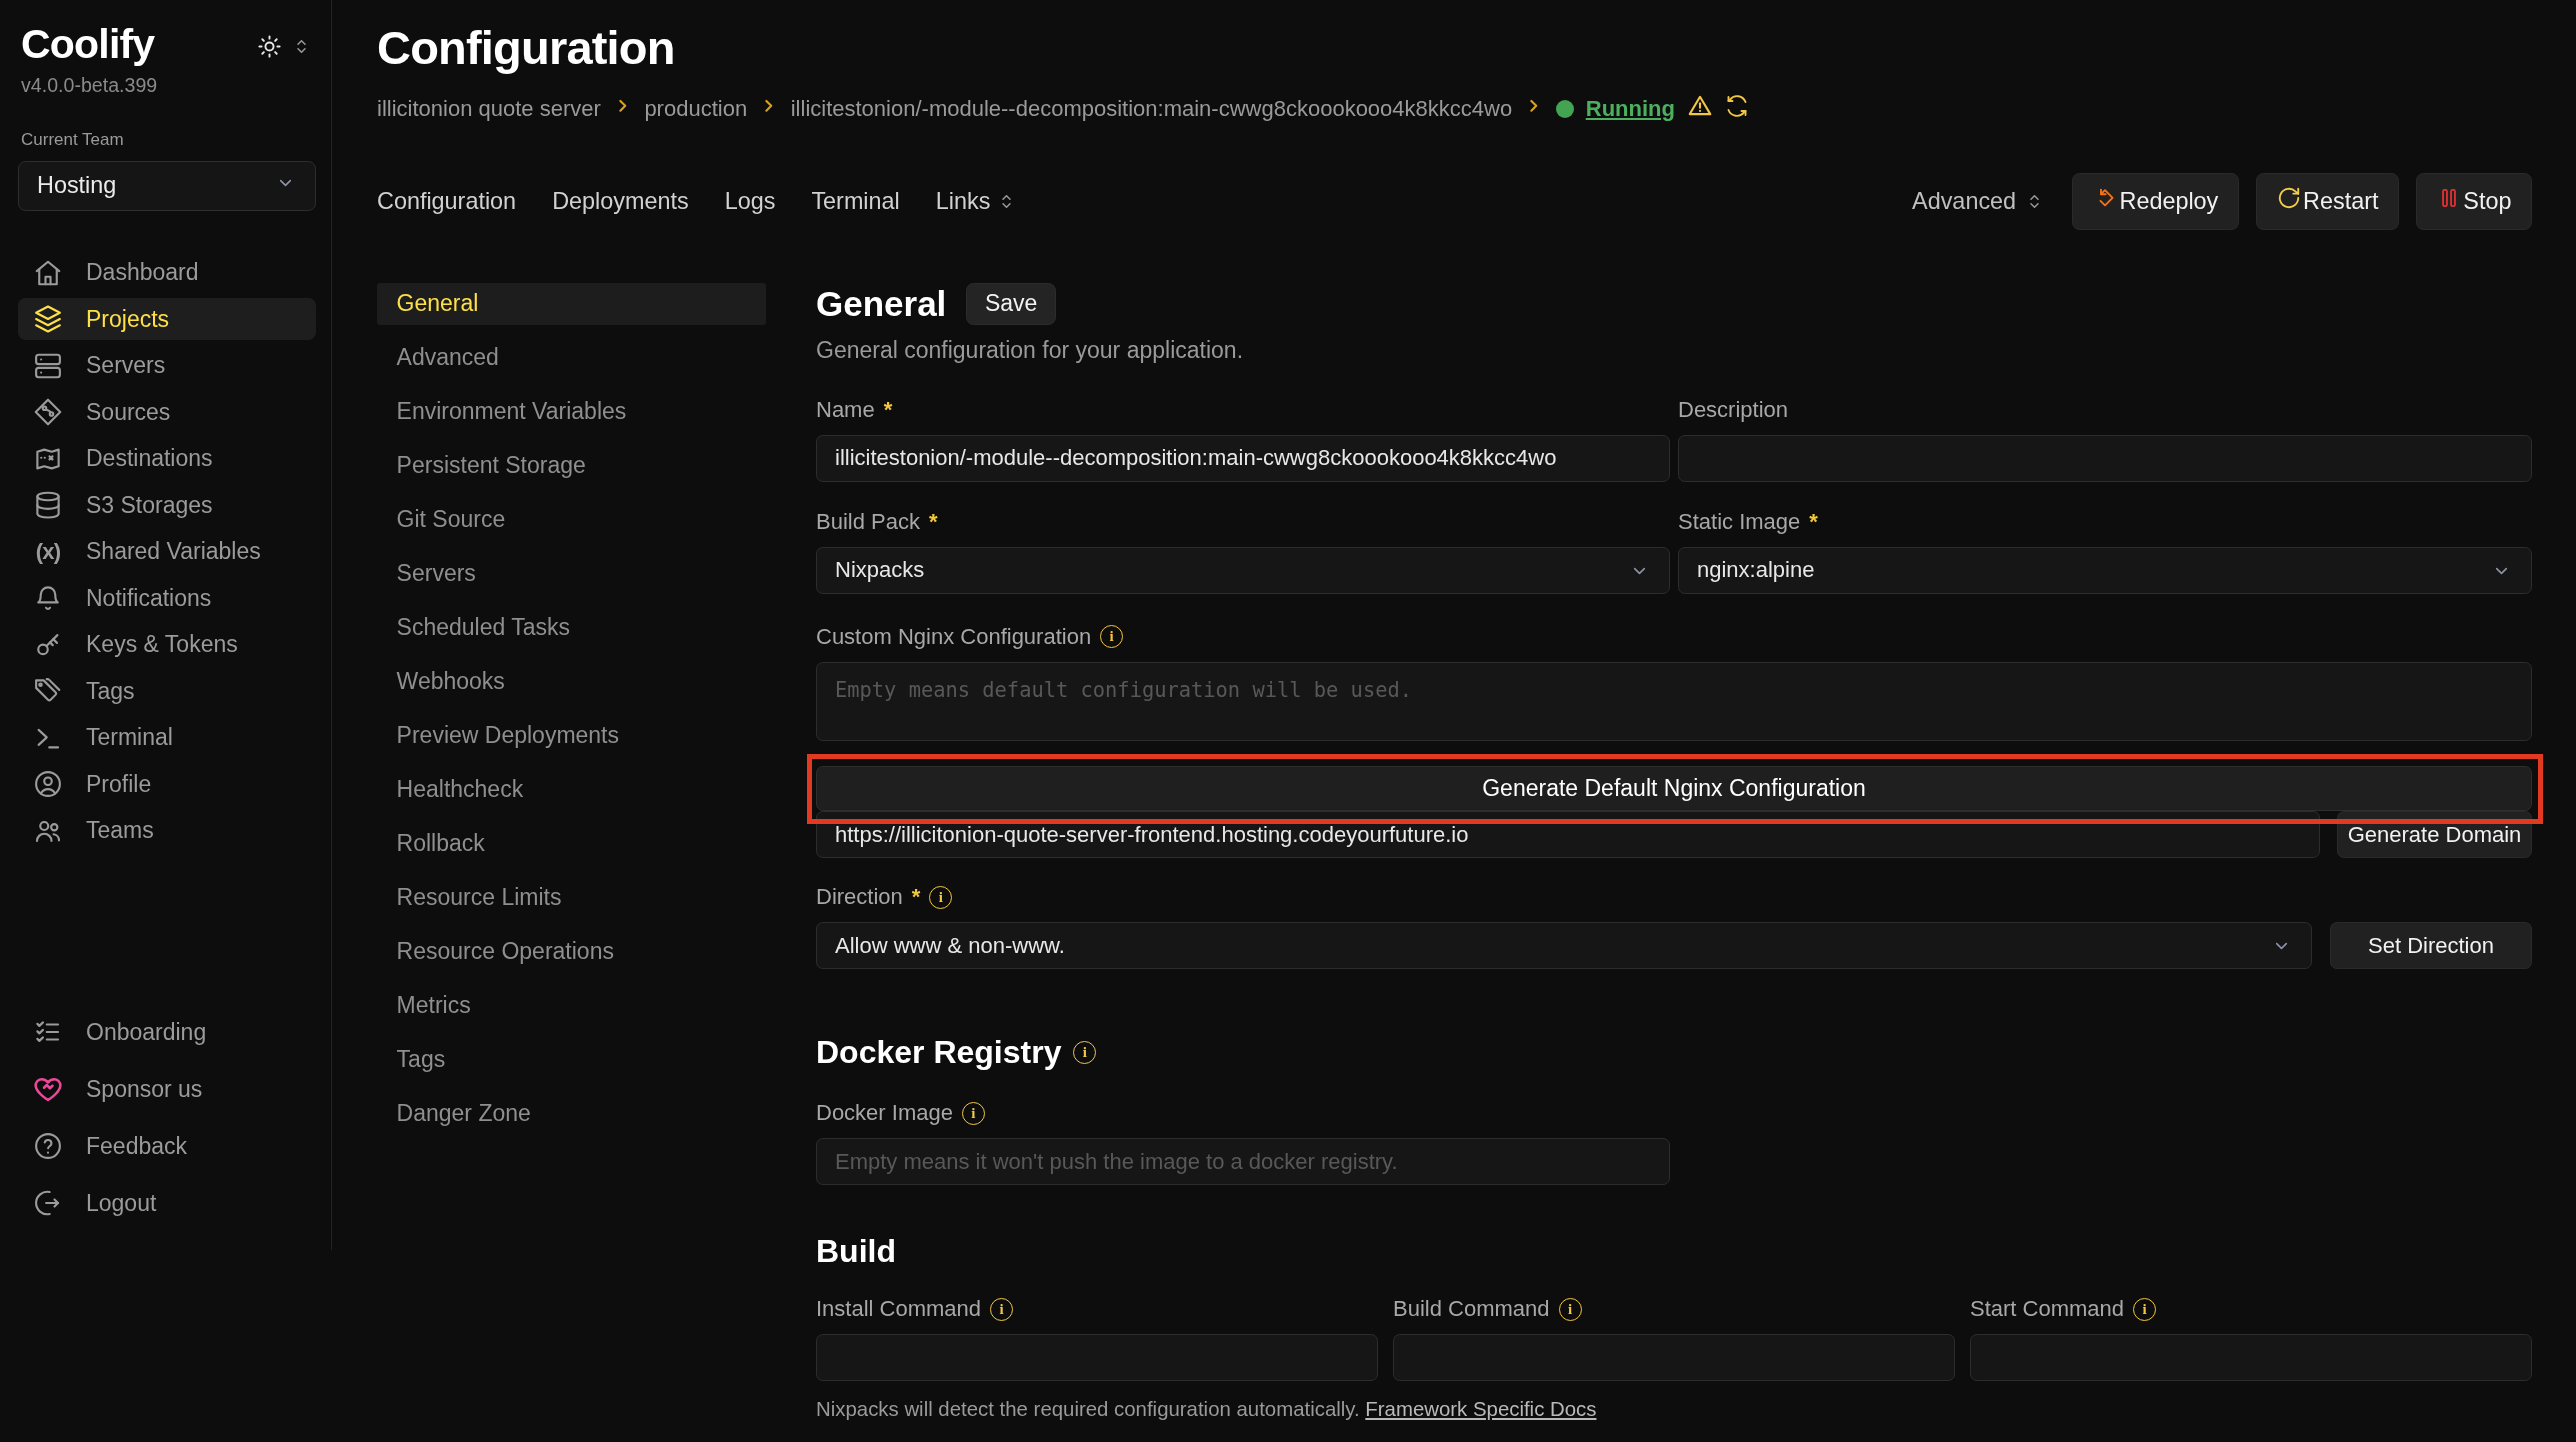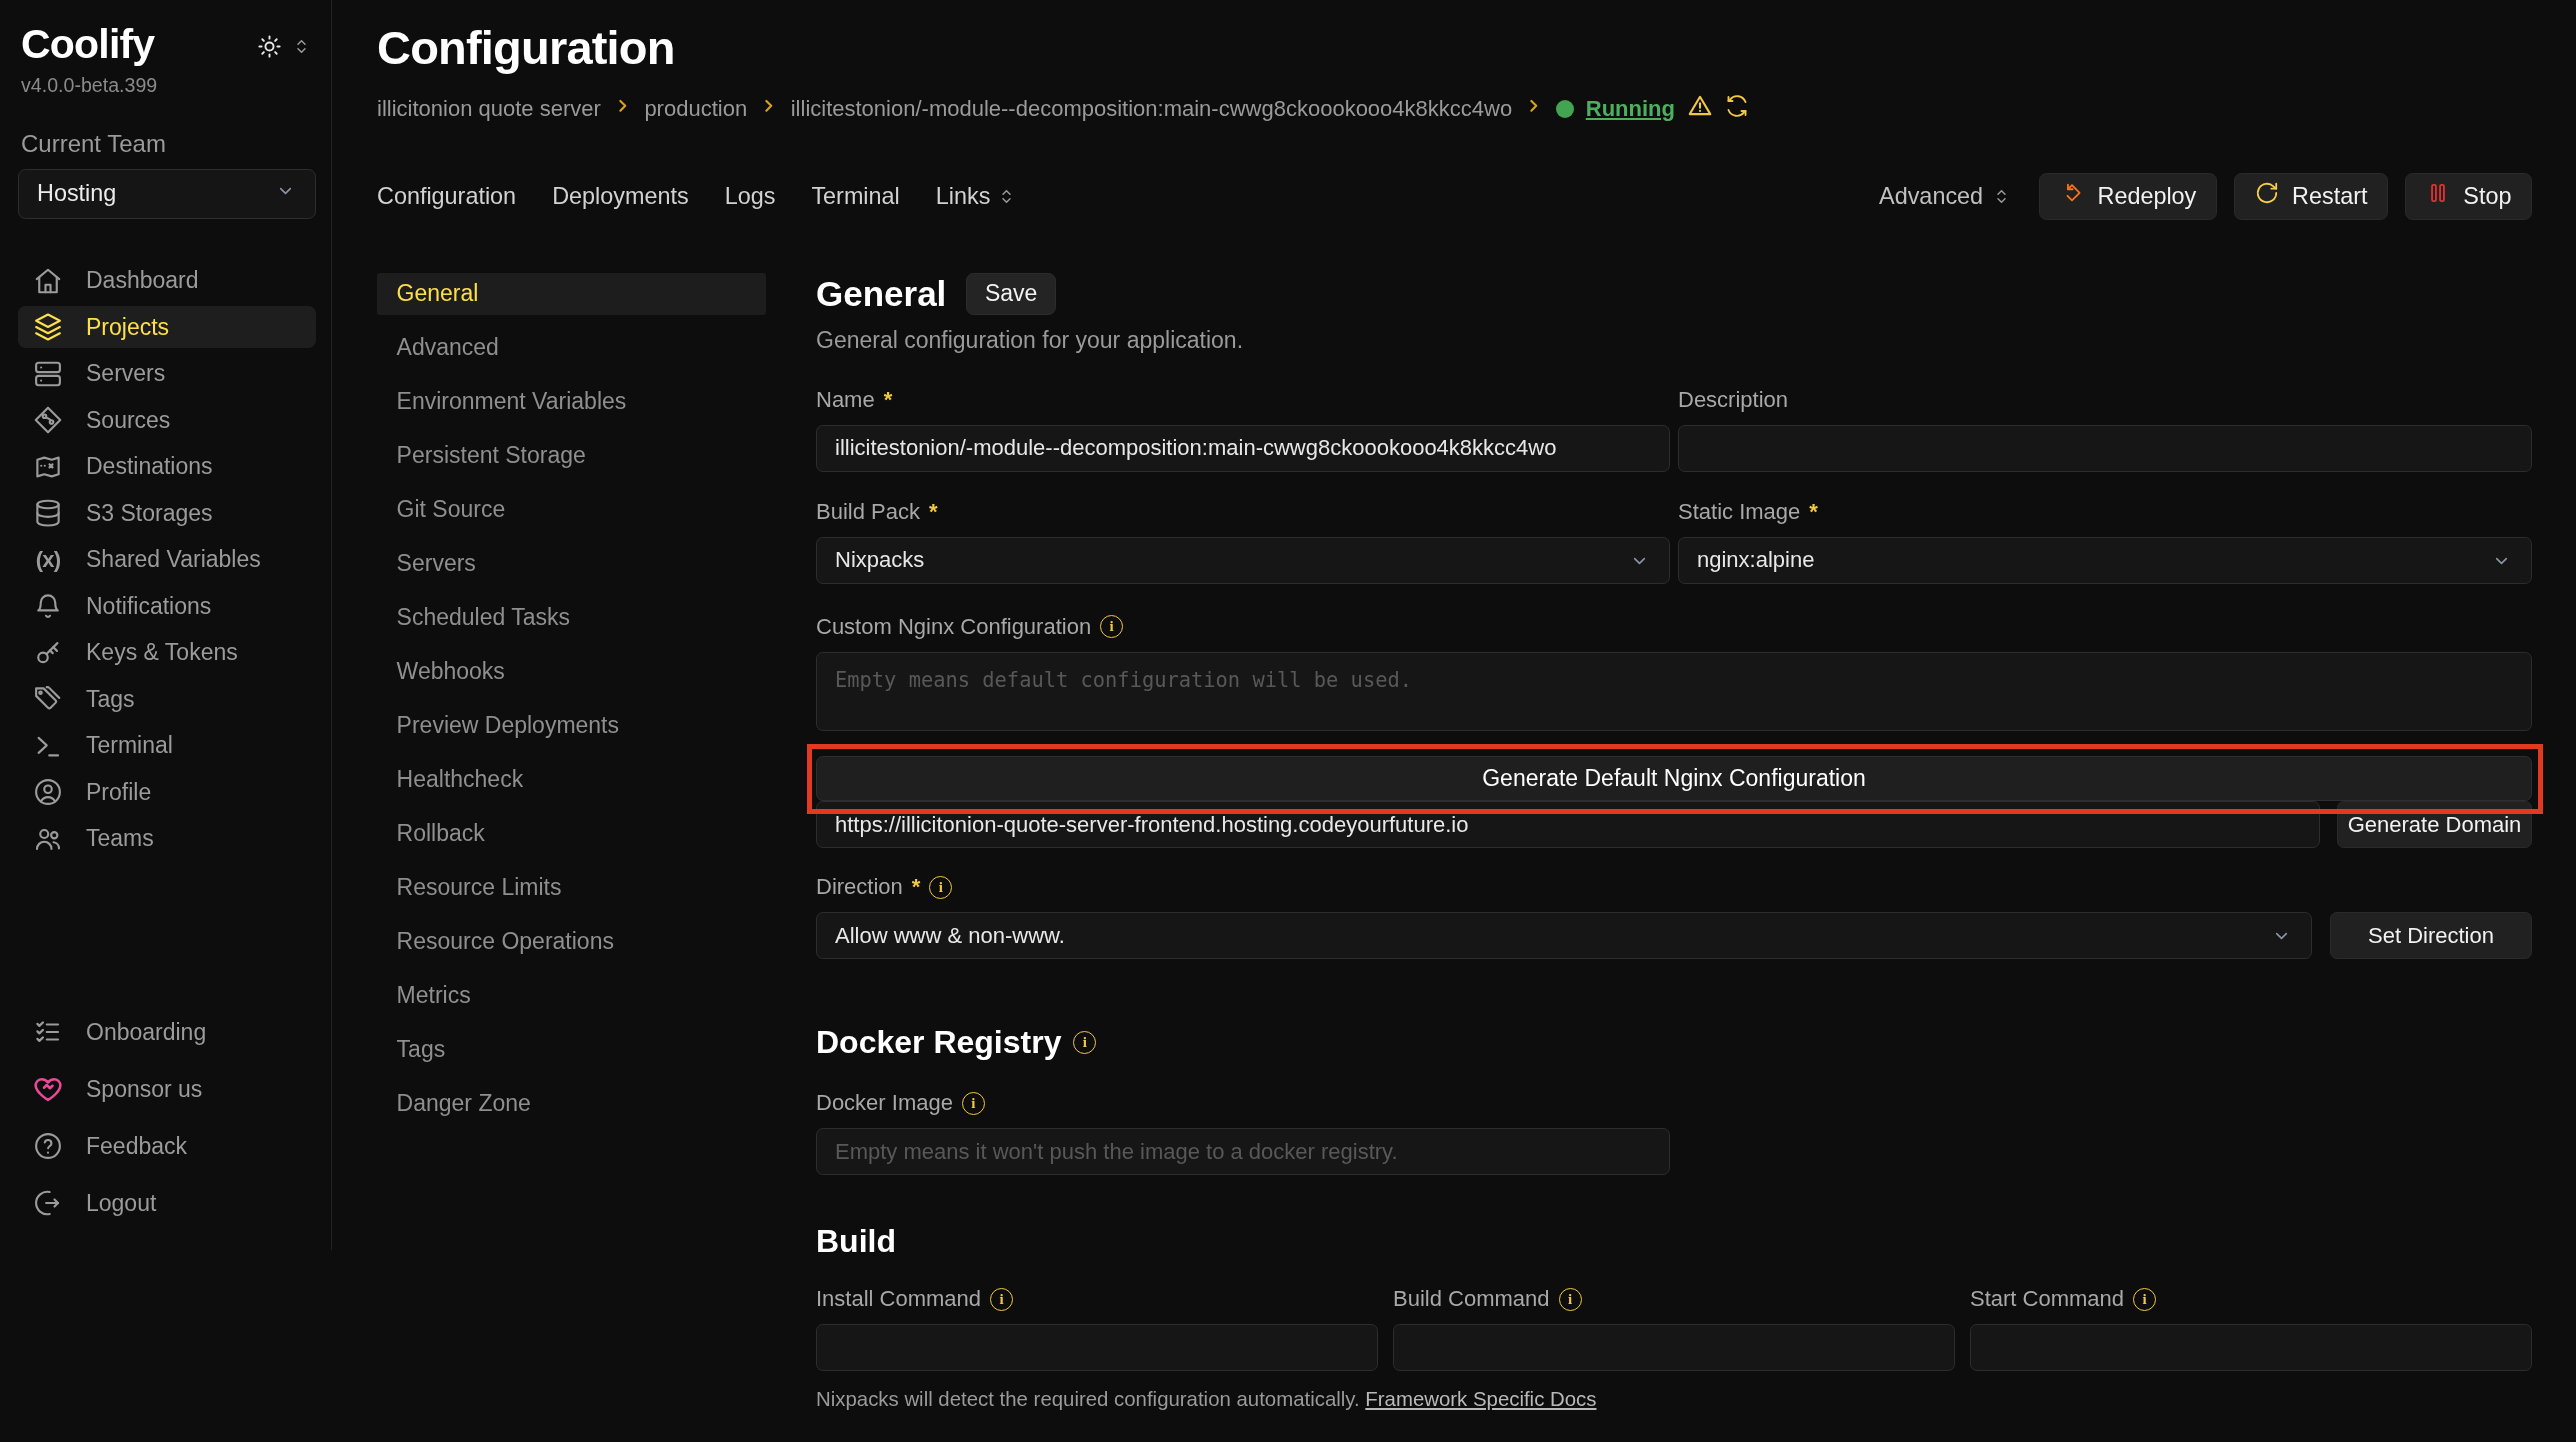--- a/index.html
+++ b/index.html
@@ -14,21 +14,21 @@
   
   .sidebar { position:fixed; left:0; top:0; width:332px; height:1250px;
     border-right:0.8px solid #232323; padding:21px 15px 26px 18px;
     display:flex; flex-direction:column; background:#0d0d0d; }
   .logo-row { display:flex; justify-content:space-between; align-items:flex-start; padding:0 4.5px 0 3px; }
   .logo { font-size:41px; font-weight:700; color:#ffffff; letter-spacing:-0.8px; }
   .version { font-size:19.6px; color:#8a8a8a; margin-top:6px; padding-left:3px; }
   .theme-ctl { display:flex; align-items:center; gap:7.6px; margin-top:12px; color:#e8e8e8; }
   .theme-ctl svg.sun { width:27px; height:27px; }
   .theme-ctl svg.updown { width:21px; height:21px; color:#9a9a9a; }
-  .team-label { margin-top:33px; font-size:24px; color:#9a9a9a; padding-left:3px; }
+  .team-label { margin-top:33px; font-size:17px; color:#9a9a9a; padding-left:3px; }
   .team-select { height:50px; margin-top:10.6px; background:#151515; border:0.8px solid #2e2e2e;
     border-radius:7.6px; display:flex; align-items:center; justify-content:space-between;
     padding:0 18px; font-size:23.4px; color:#ececec; }
   .team-select svg { width:23px; height:23px; color:#8b93a7; }
   .nav { margin-top:41px; }
   .nav-item { display:flex; align-items:center; gap:23px; height:42px; margin-bottom:4.5px;
     padding:0 15px; border-radius:7.6px; color:#9b9b9b; font-size:23px; cursor:pointer; }
   .nav-item .icn { width:30px; height:30px; display:inline-flex; align-items:center; justify-content:center; flex:none; }
   .nav-item .icn svg { width:30px; height:30px; }
   .nav-item.active { background:#1e1e1e; color:#fde047; }
@@ -51,22 +51,22 @@
   .warn-icn svg { width:26px; height:26px; color:#f2c744; stroke-width:1.9; }
   .refresh-icn svg { width:24px; height:24px; color:#f2c744; stroke-width:1.9; }
 
   .tabs-row { margin-top:48px; display:flex; align-items:center; }
   .tabs { display:flex; align-items:center; gap:36px; font-size:23.4px; color:#d2d2d2; }
   .tab { cursor:pointer; display:flex; align-items:center; gap:6px; }
   .tab svg { width:21px; height:21px; color:#9a9a9a; }
   .actions { margin-left:auto; display:flex; align-items:center; gap:16.6px; }
   .advanced { display:flex; align-items:center; gap:7.6px; color:#c0c0c0; font-size:23.4px; margin-right:10.6px; cursor:pointer; }
   .advanced svg { width:21px; height:21px; color:#9a9a9a; }
-  .btn { height:47px; background:#212121; border:0.8px solid #2a2a2a; border-radius:7.6px;
-    display:inline-flex; align-items:center; gap:12px; padding:0 19.6px; color:#f2f2f2;
+  .btn { height:57px; background:#212121; border:0.8px solid #2a2a2a; border-radius:7.6px;
+    display:inline-flex; align-items:center; gap:1px; padding:0 19.6px; color:#f2f2f2;
     font-size:23.4px; cursor:pointer; }
   .btn svg { width:26px; height:26px; }
   .ic-redeploy { color:#f97316; }
   .ic-restart { color:#f5cf4a; }
   .ic-stop { color:#e03131; stroke-width:1.9; }
 
   .content { display:flex; margin-top:53px; }
   .subnav { width:389px; flex:none; }
   .subnav-item { height:42px; display:flex; align-items:center; padding:0 19.6px; margin-bottom:12px;
     color:#8f8f8f; font-size:23px; border-radius:3px; cursor:pointer; }

